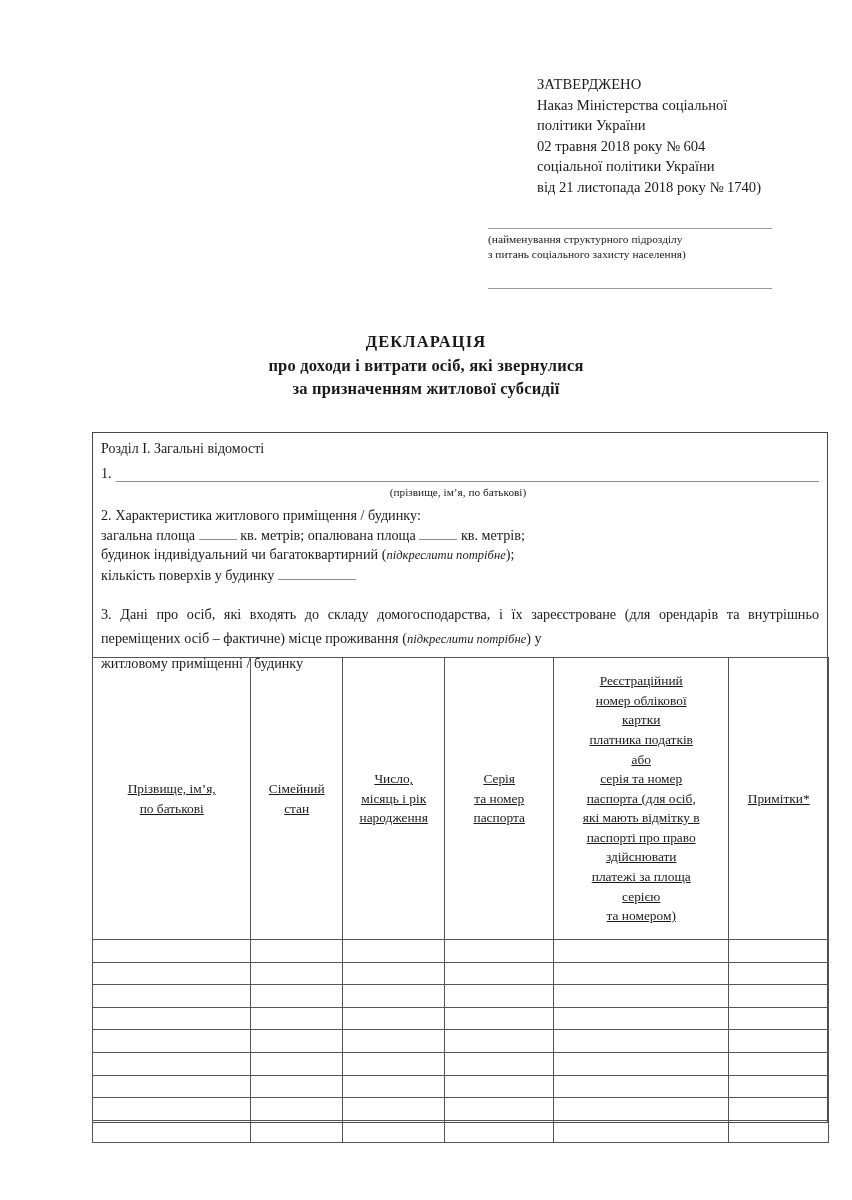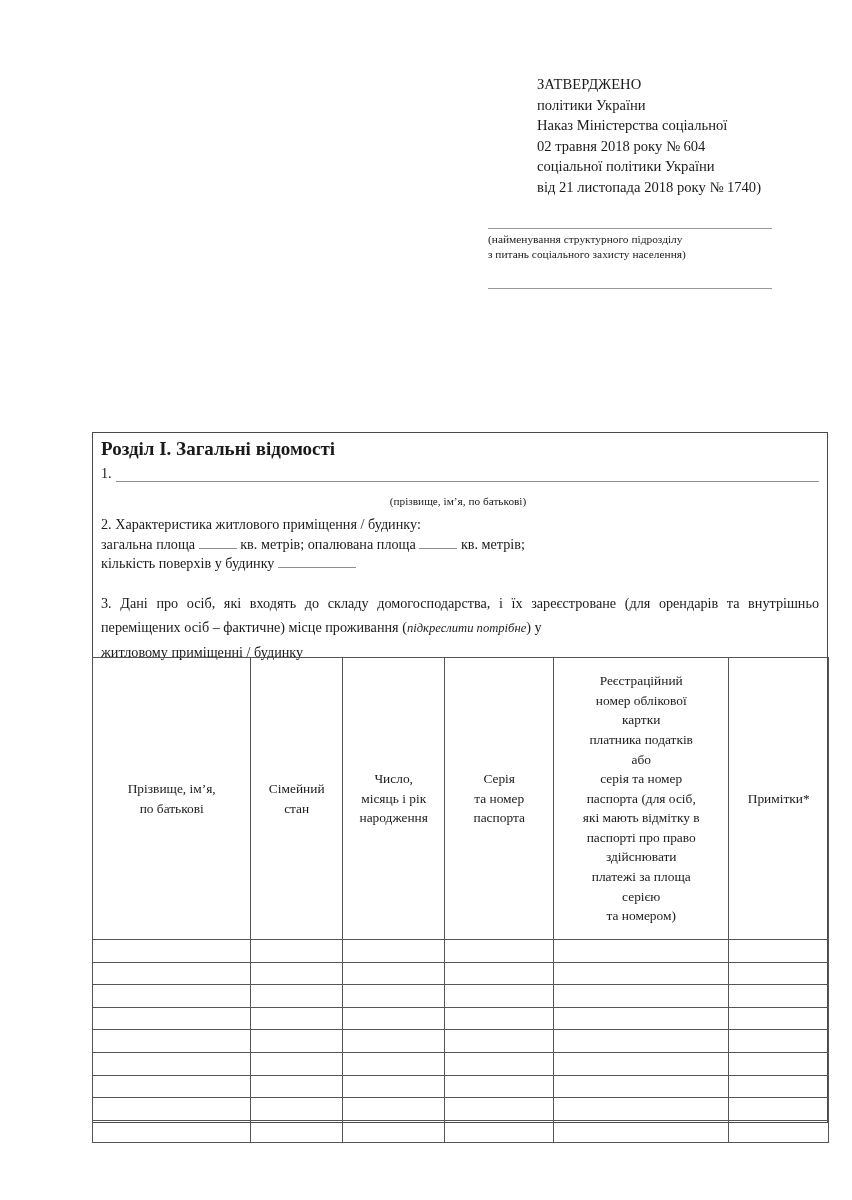--- a/index.html
+++ b/index.html
@@ -85,45 +85,44 @@
     height: 691px;
     border: 1.6px solid #4a4a4a;
     box-sizing: border-box;
   }
 
   .section-body {
     padding: 6px 8px 0 8px;
   }
 
   .section-heading {
-    font-size: 19px;
+    font-size: 14px;
     line-height: 19px;
     margin-bottom: 6px;
-    font-weight: bold;
   }
 
   
   .item-one {
     display: flex;
     align-items: flex-end;
     font-size: 14.2px;
     line-height: 18px;
     margin-top: 2px;
   }
   .item-one .num { flex: 0 0 auto; padding-right: 4px; }
   .item-one .blank-rule {
     flex: 1 1 auto;
     border-bottom: 1px solid #8d8d8d;
     height: 14px;
   }
   .item-one-caption {
     text-align: center;
     font-size: 11.3px;
     line-height: 14px;
-    margin-top: 12px;
+    margin-top: 3px;
     padding-right: 4px;
   }
 
   
   .item-two {
     font-size: 14.2px;
     line-height: 19.6px;
     margin-top: 7px;
   }
   .ul-blank {
@@ -160,75 +159,84 @@
     margin: 0;
   }
   .persons-table th {
     font-weight: normal;
     font-size: 13.4px;
     line-height: 19.6px;
     text-align: center;
     vertical-align: middle;
     height: 277px;
     padding: 2px 3px;
+    text-decoration: underline;
   }
   .persons-table td.data-cell {
     height: 21.6px;
   }
 
   .col-1 { width: 158px; }
   .col-2 { width: 92px; }
   .col-3 { width: 102px; }
   .col-4 { width: 109px; }
   .col-5 { width: 175px; }
   .col-6 { width: 100px; }
 </style>
 </head>
 <body>
 
 <div class="page">
 
   <div class="approval-block">
     <div class="approval-line">ЗАТВЕРДЖЕНО</div>
+    <div class="approval-line">Наказ Міністерства соціальної</div>
     <div class="approval-line">політики України</div>
-    <div class="approval-line">Наказ Міністерства соціальної</div>
     <div class="approval-line">02 травня 2018 року № 604</div>
     <div class="approval-line">соціальної політики України</div>
     <div class="approval-line">від 21 листопада 2018 року № 1740)</div>
   </div>
 
   <div class="rule rule-top"></div>
 
   <div class="approval-caption">
     <div>(найменування структурного підрозділу</div>
     <div>з питань соціального захисту населення)</div>
   </div>
 
   <div class="rule rule-bottom"></div>
 
+  <div class="doc-title">
+    <div class="t1">ДЕКЛАРАЦІЯ</div>
+    <div>про доходи і витрати осіб, які звернулися</div>
+    <div>за призначенням житлової субсидії</div>
+  </div>
 
   <div class="form-box">
     <div class="section-body">
 
       <div class="section-heading">Розділ I. Загальні відомості</div>
 
       <div class="item-one">
         <span class="num">1.</span>
         <span class="blank-rule"></span>
       </div>
       <div class="item-one-caption">(прізвище, ім’я, по батькові)</div>
 
       <div class="item-two">
         <div>2. Характеристика житлового приміщення / будинку:</div>
         <div>
           <span>загальна площа</span>
           <span class="ul-blank ul-sm"></span>
           <span>кв. метрів; опалювана площа</span>
           <span class="ul-blank ul-sm"></span>
           <span>кв. метрів;</span>
+        </div>
+        <div>
+          <span>будинок індивідуальний чи багатоквартирний (</span><span class="it">підкреслити потрібне</span><span>);</span>
         </div>
         <div>
           <span>кількість поверхів у будинку</span>
           <span class="ul-blank ul-md"></span>
         </div>
       </div>
 
       <div class="item-three">
         <span>3. Дані про осіб, які входять до складу домогосподарства, і їх зареєстроване (для орендарів та внутрішньо переміщених осіб – фактичне) місце проживання (</span><span class="it">підкреслити потрібне</span><span>) у</span>
         <div class="lastline">житловому приміщенні / будинку</div>

